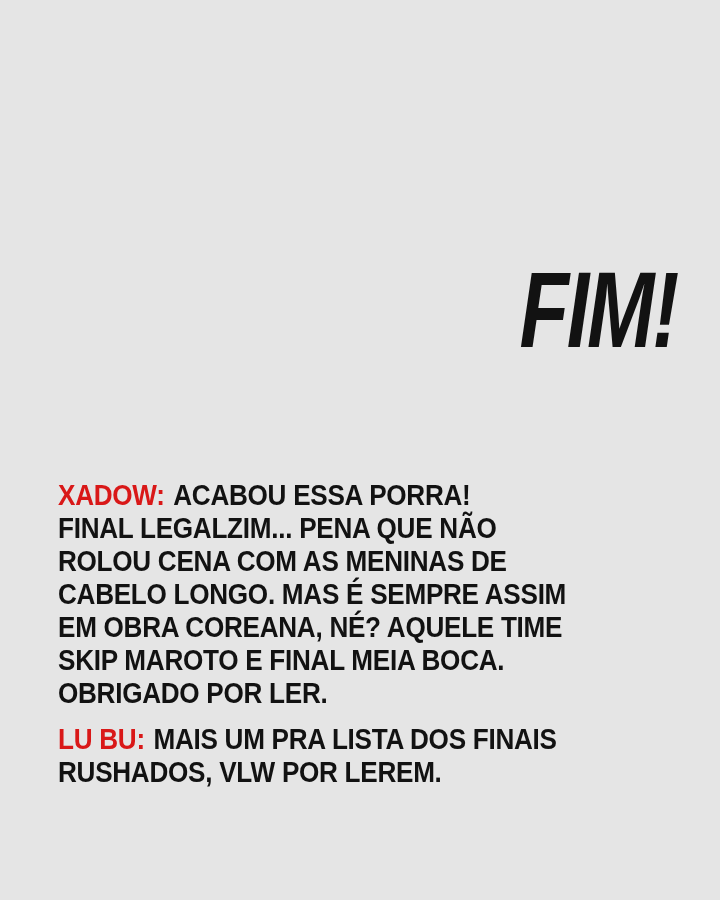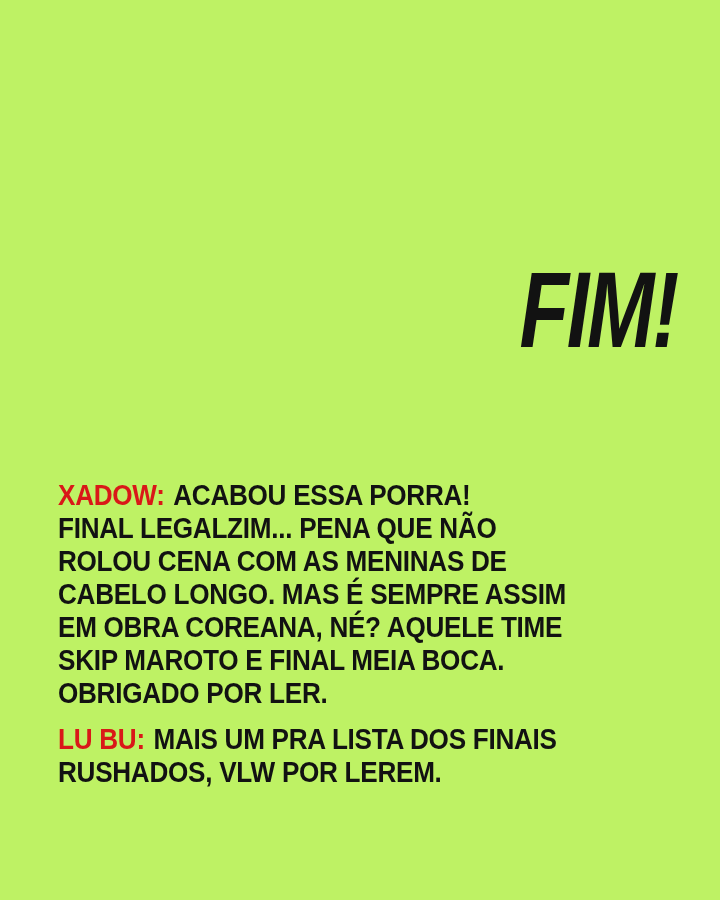--- a/index.html
+++ b/index.html
@@ -5,21 +5,21 @@
   html, body { margin: 0; padding: 0; }
   body {
     width: 720px; height: 900px;
     background: #ffffff;
     position: relative;
     overflow: hidden;
     font-family: "Liberation Sans", sans-serif;
   }
   .page {
     position: absolute; inset: 0;
-    background: #bef264;
+    background: #e5e5e5;
   }
   .end-mark {
     position: absolute;
     top: 256px;
     right: 43px;
     font-size: 108px;
     font-weight: bold;
     font-style: italic;
     line-height: 1;
     letter-spacing: -3px;

